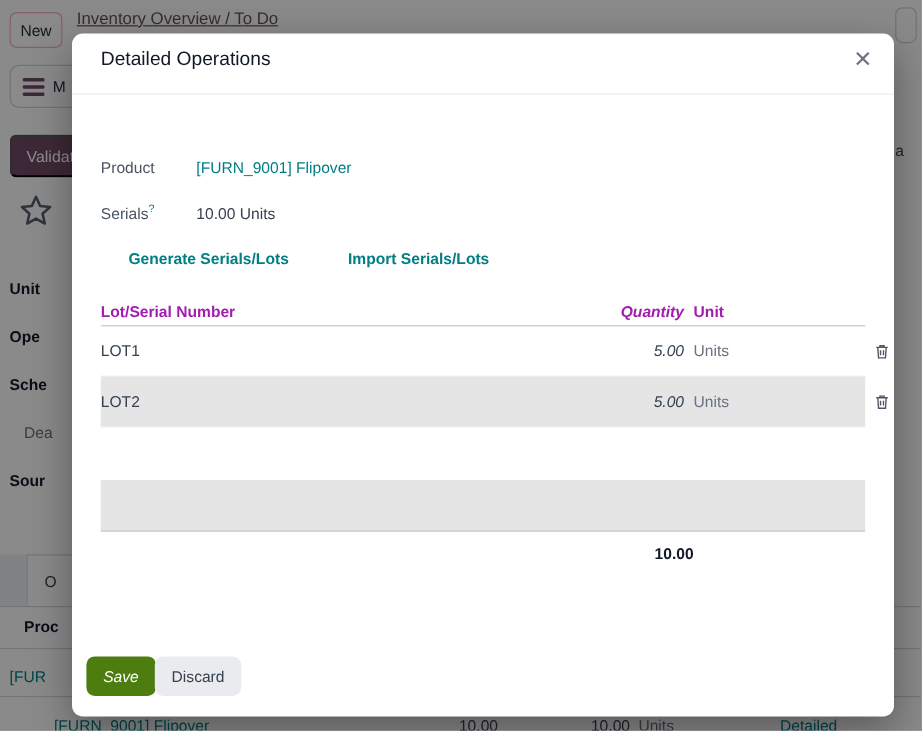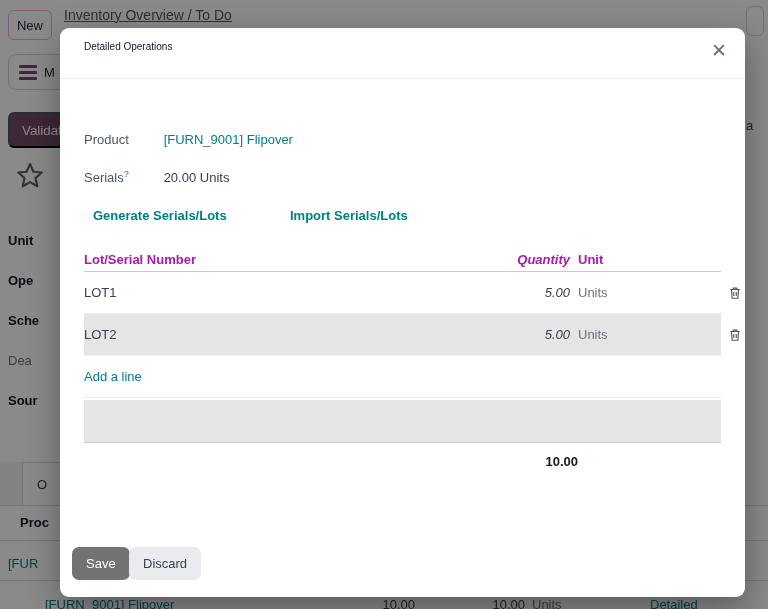--- a/index.html
+++ b/index.html
@@ -35,21 +35,21 @@
   .hamburger { display:flex; flex-direction:column; gap:3px; }
   .hamburger span { display:block; width:18px; height:3px; background:#714B67; border-radius:1px; }
   .validate-btn {
     left:8px; top:112px; width:76px; height:36px;
     background:#714B67; color:#fff; border-radius:6px;
     display:flex; align-items:center; padding-left:12px;
     white-space:nowrap; overflow:hidden;
   }
   .star-icon { left:14px; top:160px; }
   .bg-label { left:8px; font-weight:bold; color:#111827; white-space:nowrap; }
-  .bg-label.muted { font-weight:normal; color:#6b7280; }
+  .bg-label.muted { font-weight:normal; color:#6b7280;margin-left:12px; }
   .tab-strip { left:0; top:462px; width:60px; height:43px; background:#eef0f3; }
   .bg-tab {
     left:22px; top:462px; width:38px; height:43px; background:#fff;
     border-left:1px solid #d4d7db; border-top:1px solid #d4d7db;
     display:flex; align-items:center; padding-left:14px; color:#374151;
   }
   .bg-hline { left:0; width:768px; height:1px; background:#d4d7db; }
   .bg-th { left:8px; top:515px; font-weight:bold; color:#111827;padding-left:12px; }
   .bg-cell-frag { left:8px; top:556px; color:#017e84; }
   .bottom-row-text { top:597px; white-space:nowrap; }
@@ -59,21 +59,21 @@
   
   .backdrop { position:absolute; inset:0; background:rgba(0,0,0,0.46); z-index:5; }
   
   .modal {
     position:absolute; left:60px; top:28px; width:685px; height:569px;
     background:#fff; border-radius:9px; z-index:10;
     box-shadow:0 12px 34px rgba(0,0,0,0.35);
   }
   .modal-title {
     position:absolute; left:24px; top:13px;
-    font-size:10px; font-weight:500; color:#111827;
+    font-size:16px; font-weight:500; color:#111827;
   }
   .close-btn {
     position:absolute; right:12px; top:8px; width:28px; height:28px;
     display:flex; align-items:center; justify-content:center;
     font-size:19px; color:#6b7280; cursor:pointer; background:none; border:none;
   }
   .modal-divider { position:absolute; left:0; top:50px; width:100%; height:1px; background:#e9ecef; }
   .field-row { position:absolute; left:24px; }
   .field-label { display:inline-block; width:76px; color:#4b5563; }
   .sup-help { color:#017e84; font-size:9px; vertical-align:super; }
@@ -98,21 +98,21 @@
   .add-line { position:absolute; left:0; top:0; line-height:42px; color:#017e84; cursor:pointer; background:none; border:none; font-size:13px; font-family:inherit; }
   .tbl-bottom-border { border-bottom:1px solid #c6c9ce !important; }
   .total-cell {
     position:absolute; left:24px; top:426px; width:494px; text-align:right;
     font-weight:bold; color:#111827;
   }
   .footer-btn {
     position:absolute; top:519px; height:33px; padding:0 14px;
     border-radius:7px; font-size:13px; font-family:inherit; cursor:pointer; border:none;
   }
-  .save-btn { left:12px; background:#737373; color:#fff; }
+  .save-btn { left:12px; background:#4d7c0f; color:#fff;font-style:italic; }
   .discard-btn { left:69px; background:#e9ebee; color:#374151; }
 </style>
 </head>
 <body>
 
 <div class="screen">
 
   <button class="bg-el new-btn">New</button>
 
   <div class="bg-el breadcrumb">Inventory Overview / To Do</div>
@@ -166,24 +166,24 @@
     <div class="modal-title">Detailed Operations</div>
     <button class="close-btn">✕</button>
     <div class="modal-divider"></div>
 
     <div class="field-row" style="top:104px">
       <span class="field-label">Product</span>
       <span class="teal">[FURN_9001] Flipover</span>
     </div>
     <div class="field-row" style="top:141px">
       <span class="field-label"><span>Serials</span><span class="sup-help">?</span></span>
-      <span class="field-value">20.00 Units</span>
-    </div>
-
-    <button class="link-btn" style="left:33px; top:180px">Generate Serials/Lots</button>
+      <span class="field-value">10.00 Units</span>
+    </div>
+
+    <button class="link-btn" style="left:47px; top:180px">Generate Serials/Lots</button>
     <button class="link-btn" style="left:230px; top:180px">Import Serials/Lots</button>
 
     <div class="tbl-header-cell" style="left:24px; top:224px">Lot/Serial Number</div>
     <div class="tbl-header-cell col-qty" style="left:380px; top:224px">Quantity</div>
     <div class="tbl-header-cell" style="left:518px; top:224px">Unit</div>
     <div style="position:absolute; left:24px; top:243px; width:637px; height:1px; background:#c6c9ce"></div>
 
     <div class="tbl-row" style="top:244px">
       <span class="cell cell-lot">LOT1</span>
       <span class="cell col-qty">5.00</span>
@@ -199,23 +199,20 @@
       <span class="cell cell-lot">LOT2</span>
       <span class="cell col-qty">5.00</span>
       <span class="cell col-unit unit-txt">Units</span>
       <button class="trash-btn">
         <svg width="14" height="14" viewBox="0 0 16 16" fill="none" stroke="currentColor" stroke-width="1.3">
           <path d="M2.5 4h11M6 4V2.4h4V4M4 4l.7 10h6.6L12 4M6.6 6.8v4.6M9.4 6.8v4.6"></path>
         </svg>
       </button>
     </div>
 
-    <div class="tbl-row" style="top:328px">
-      <button class="add-line">Add a line</button>
-    </div>
 
     <div class="tbl-row row-stripe tbl-bottom-border" style="top:372px; height:43px"></div>
 
     <div class="total-cell">10.00</div>
 
     <button class="footer-btn save-btn">Save</button>
     <button class="footer-btn discard-btn">Discard</button>
   </div>
 
 </div>

